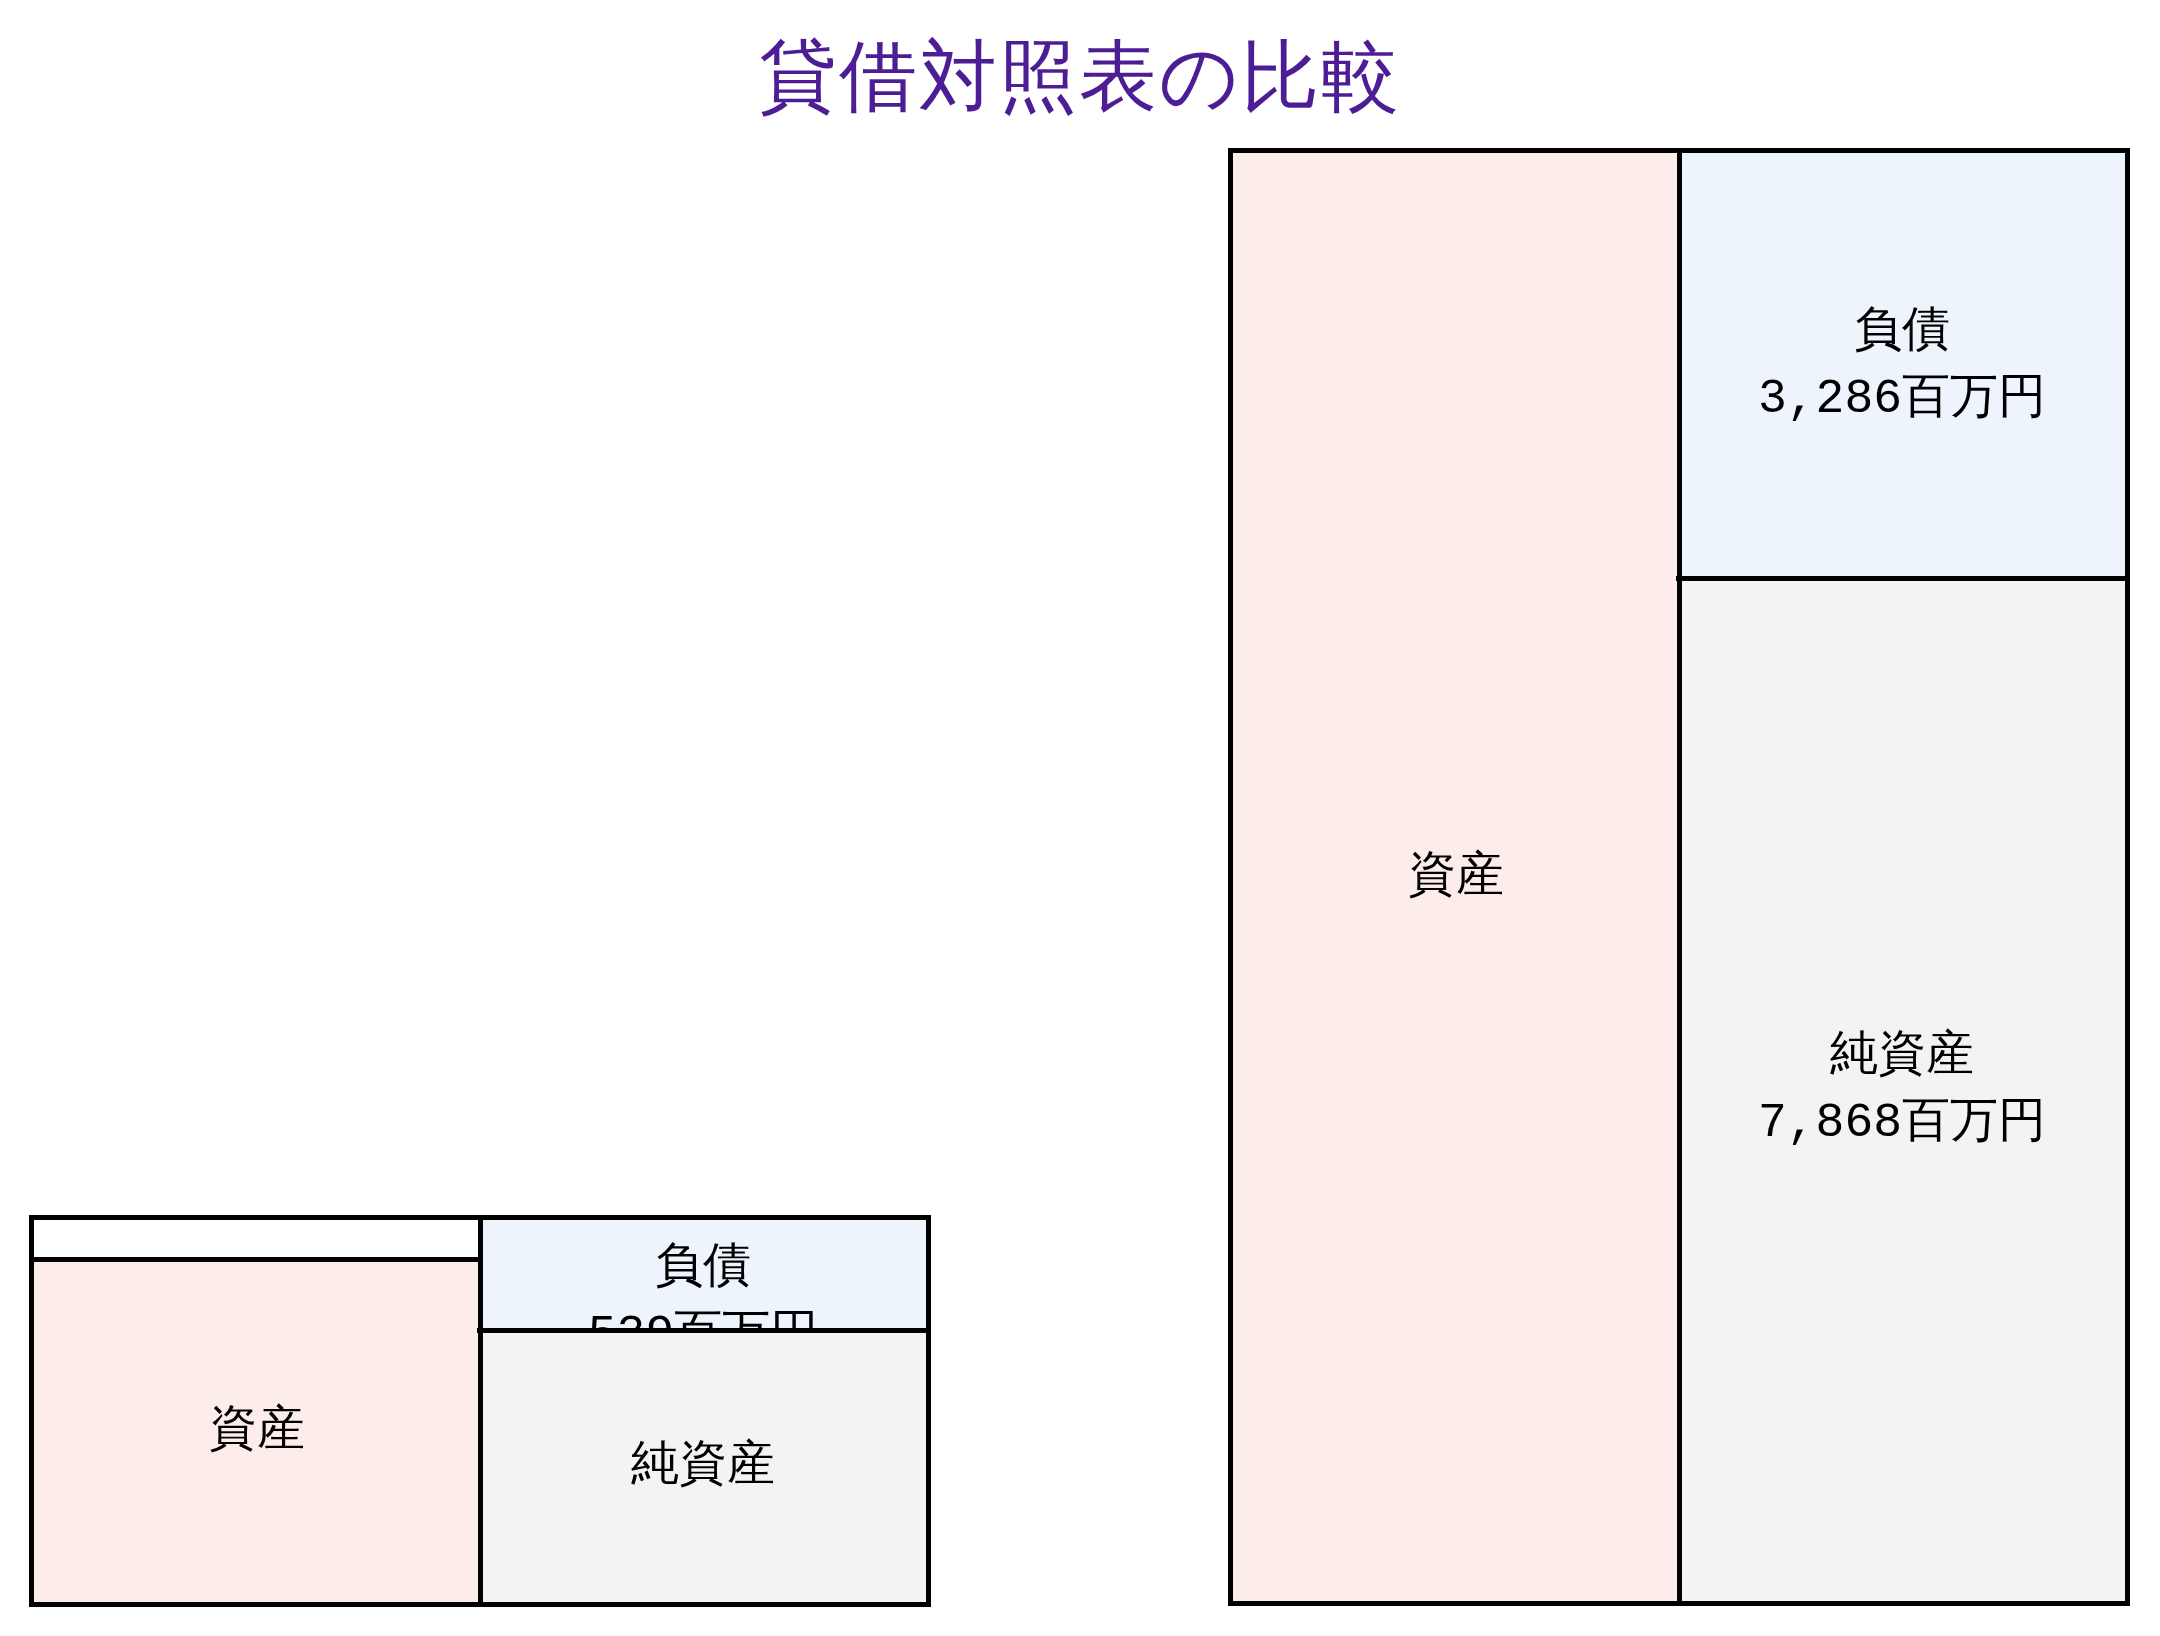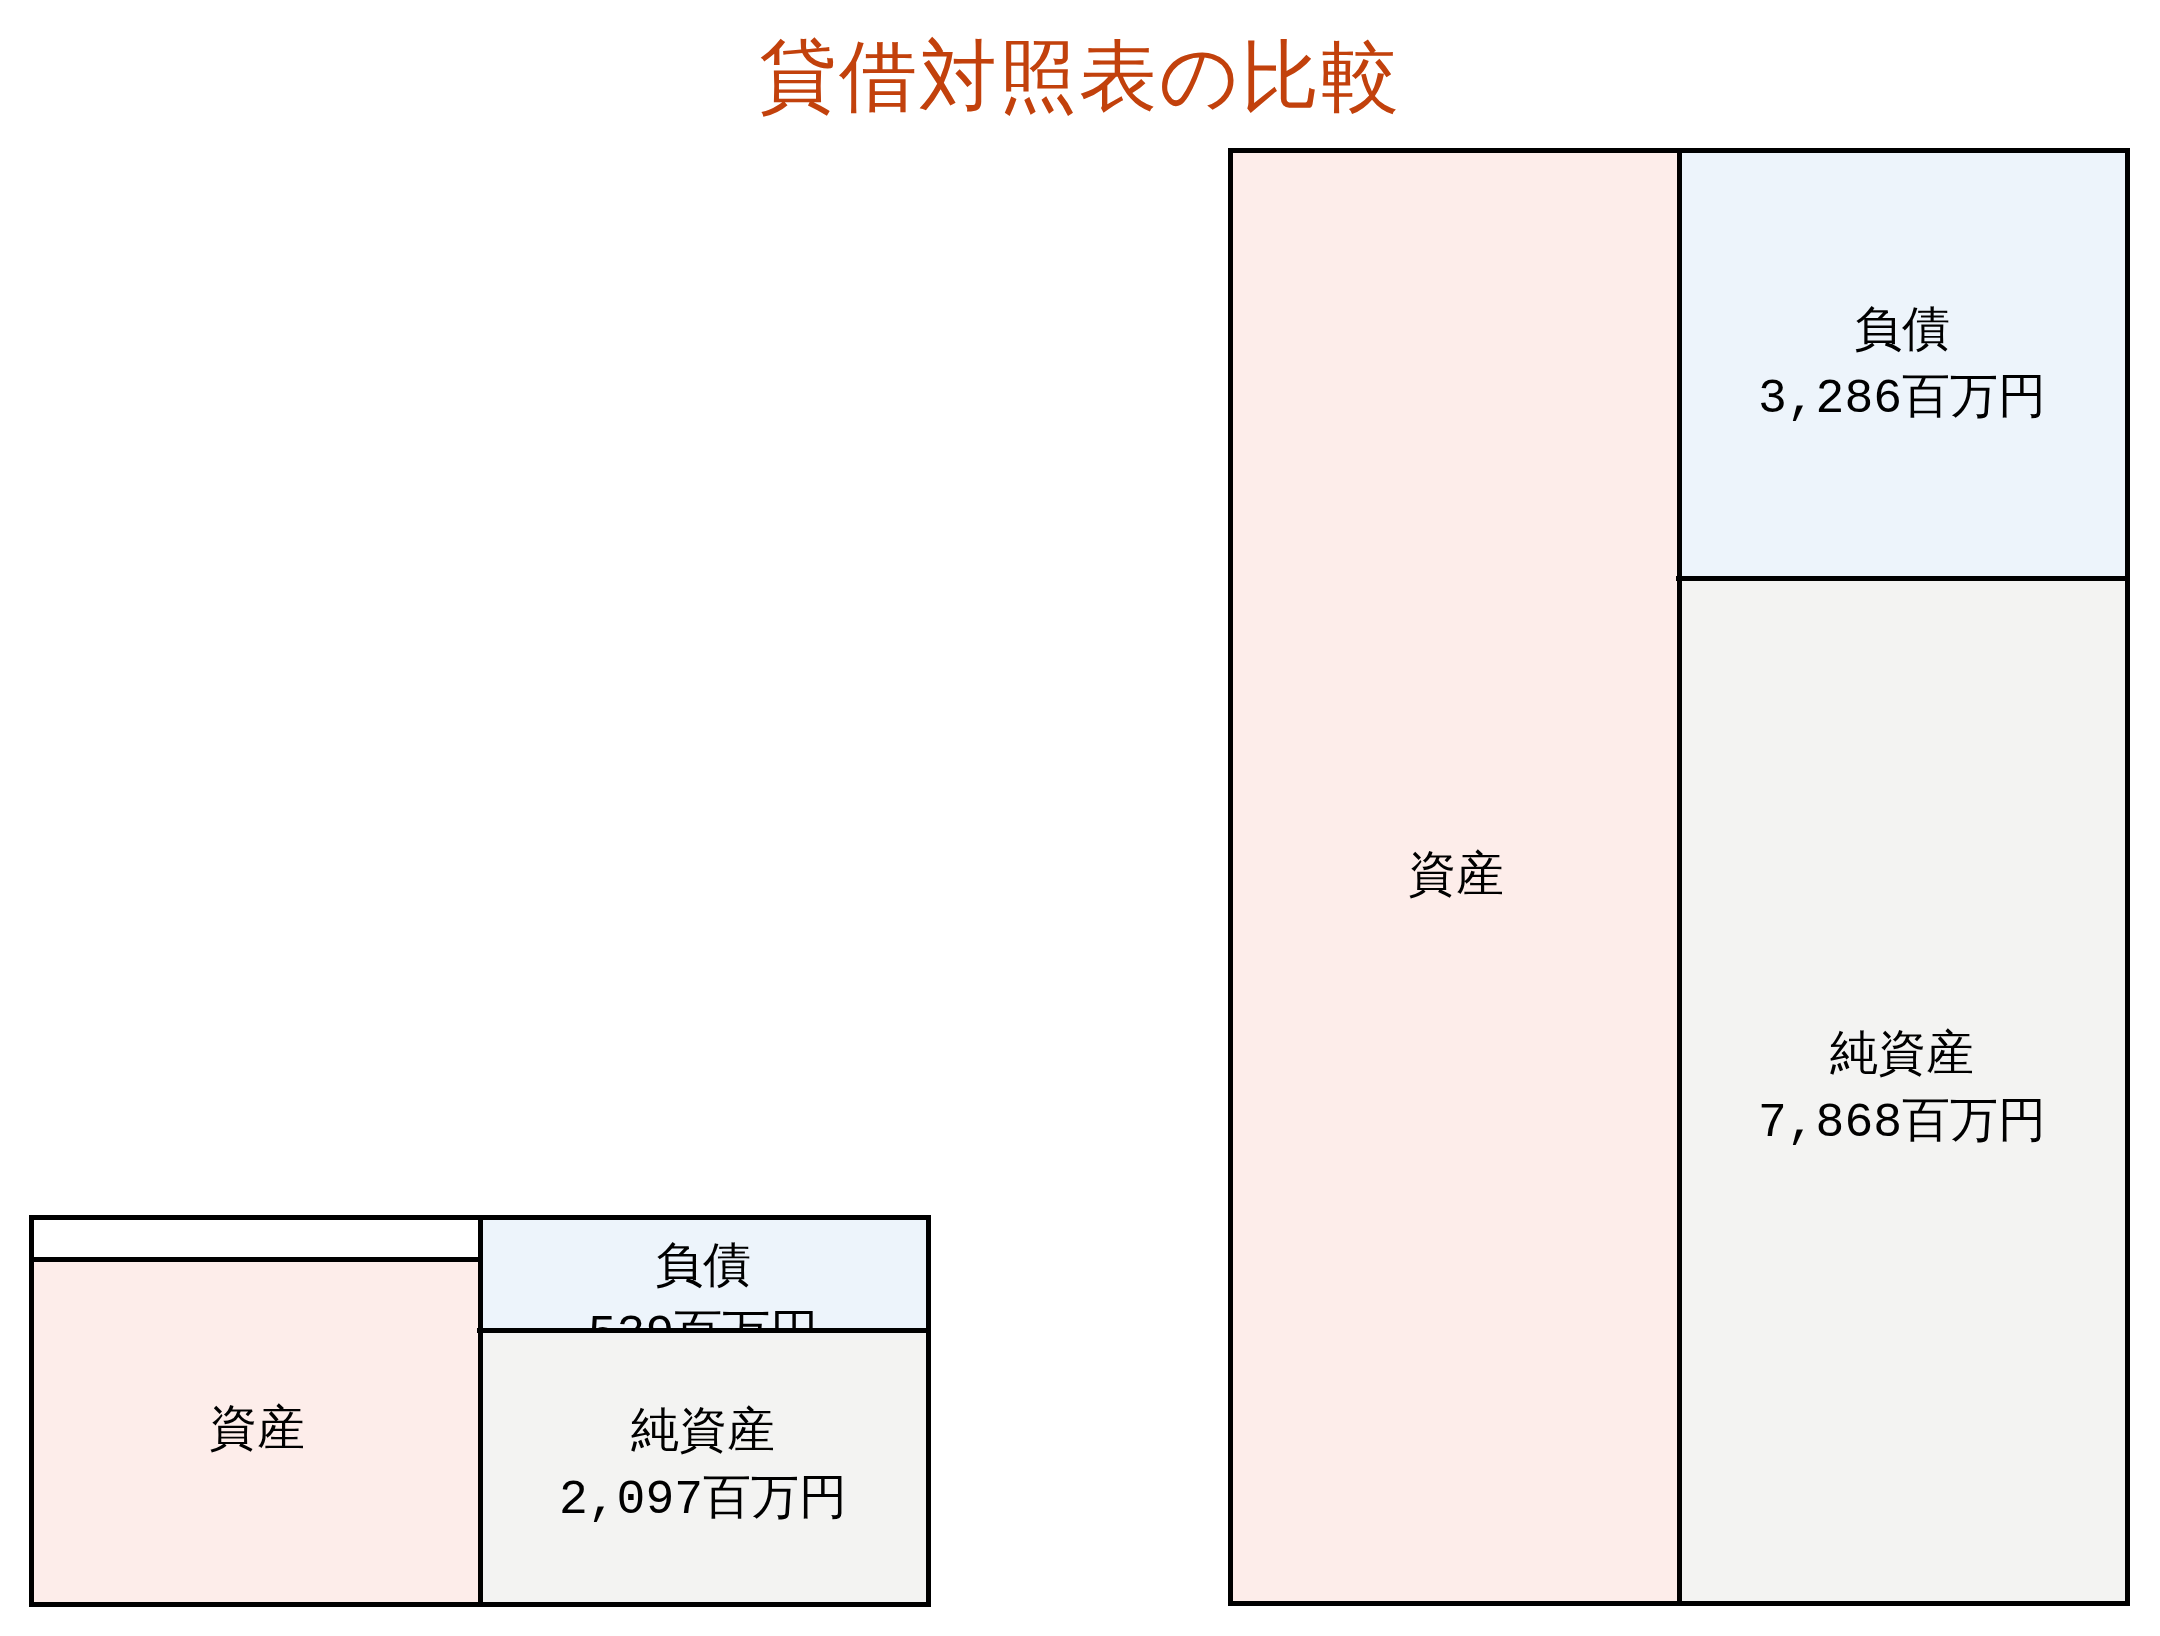--- a/index.html
+++ b/index.html
@@ -2,21 +2,21 @@
 <html><head>
 <meta charset="utf-8">
 <style>
   html,body{margin:0;padding:0;background:#ffffff;}
   .page{
     position:relative;width:2160px;height:1636px;background:#ffffff;overflow:hidden;
     font-family:"Liberation Sans","DejaVu Sans",sans-serif;color:#000;
   }
   .chart-title{
     position:absolute;left:0;top:34px;width:2160px;text-align:center;
-    font-size:78px;line-height:1.1;color:#c2410c;letter-spacing:2px;
+    font-size:78px;line-height:1.1;color:#4c1d95;letter-spacing:2px;
   }
   .sheet{position:absolute;background:#ffffff;border:5px solid #000;box-sizing:border-box;}
   .sheet-small{left:29px;top:1215px;width:902px;height:392px;}
   .sheet-large{left:1228px;top:148px;width:902px;height:1458px;}
   .box{position:absolute;z-index:1;}
   .fill-assets{background:#fdedea;}
   .fill-liabilities{background:#edf4fb;}
   .fill-net{background:#f3f3f2;}
   .sep{position:absolute;background:#000;z-index:3;}
   .label{
@@ -62,21 +62,20 @@
 
     <div class="label s-label-assets">
       <span class="line">資産</span>
     </div>
     <div class="label label-clip s-label-liabilities">
       <span class="line">負債</span>
       <span class="line">539百万円</span>
     </div>
     <div class="label s-label-net">
       <span class="line">純資産</span>
-      <span class="line">2,097百万円</span>
     </div>
 
     <div class="sep s-vline"></div>
     <div class="sep s-hline-assets"></div>
     <div class="sep s-hline-net"></div>
   </div>
 
   <div class="sheet sheet-large">
     <div class="box fill-assets l-assets"></div>
     <div class="box fill-liabilities l-liabilities"></div>

